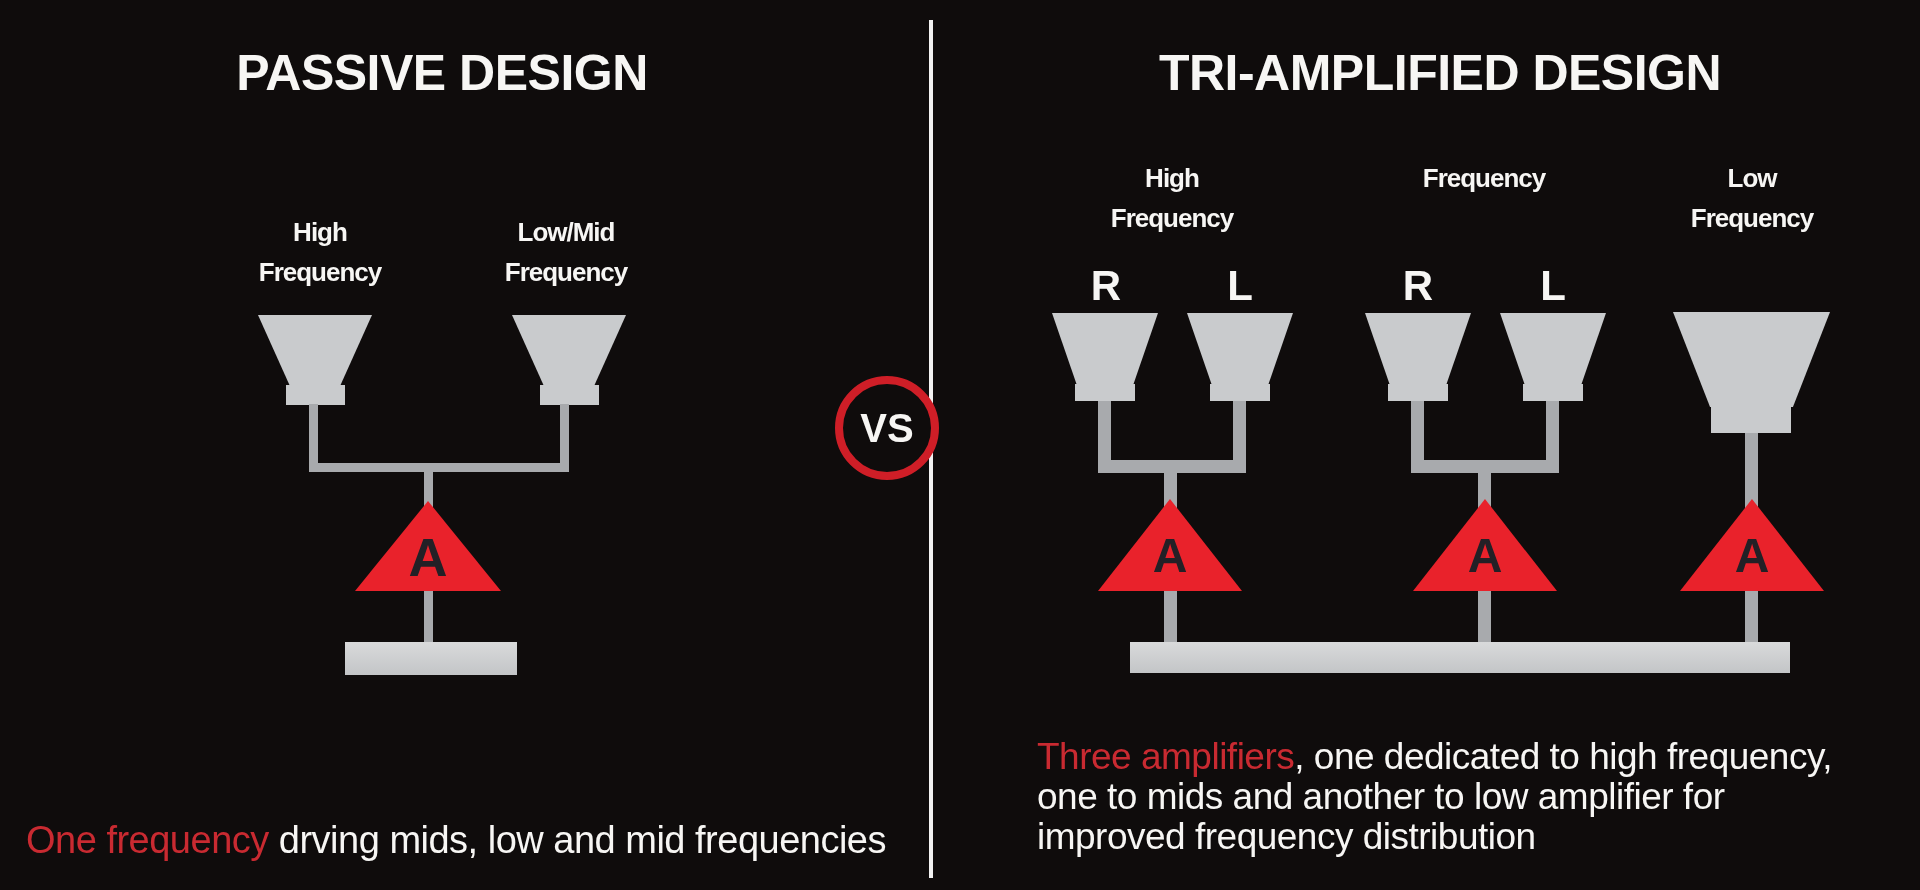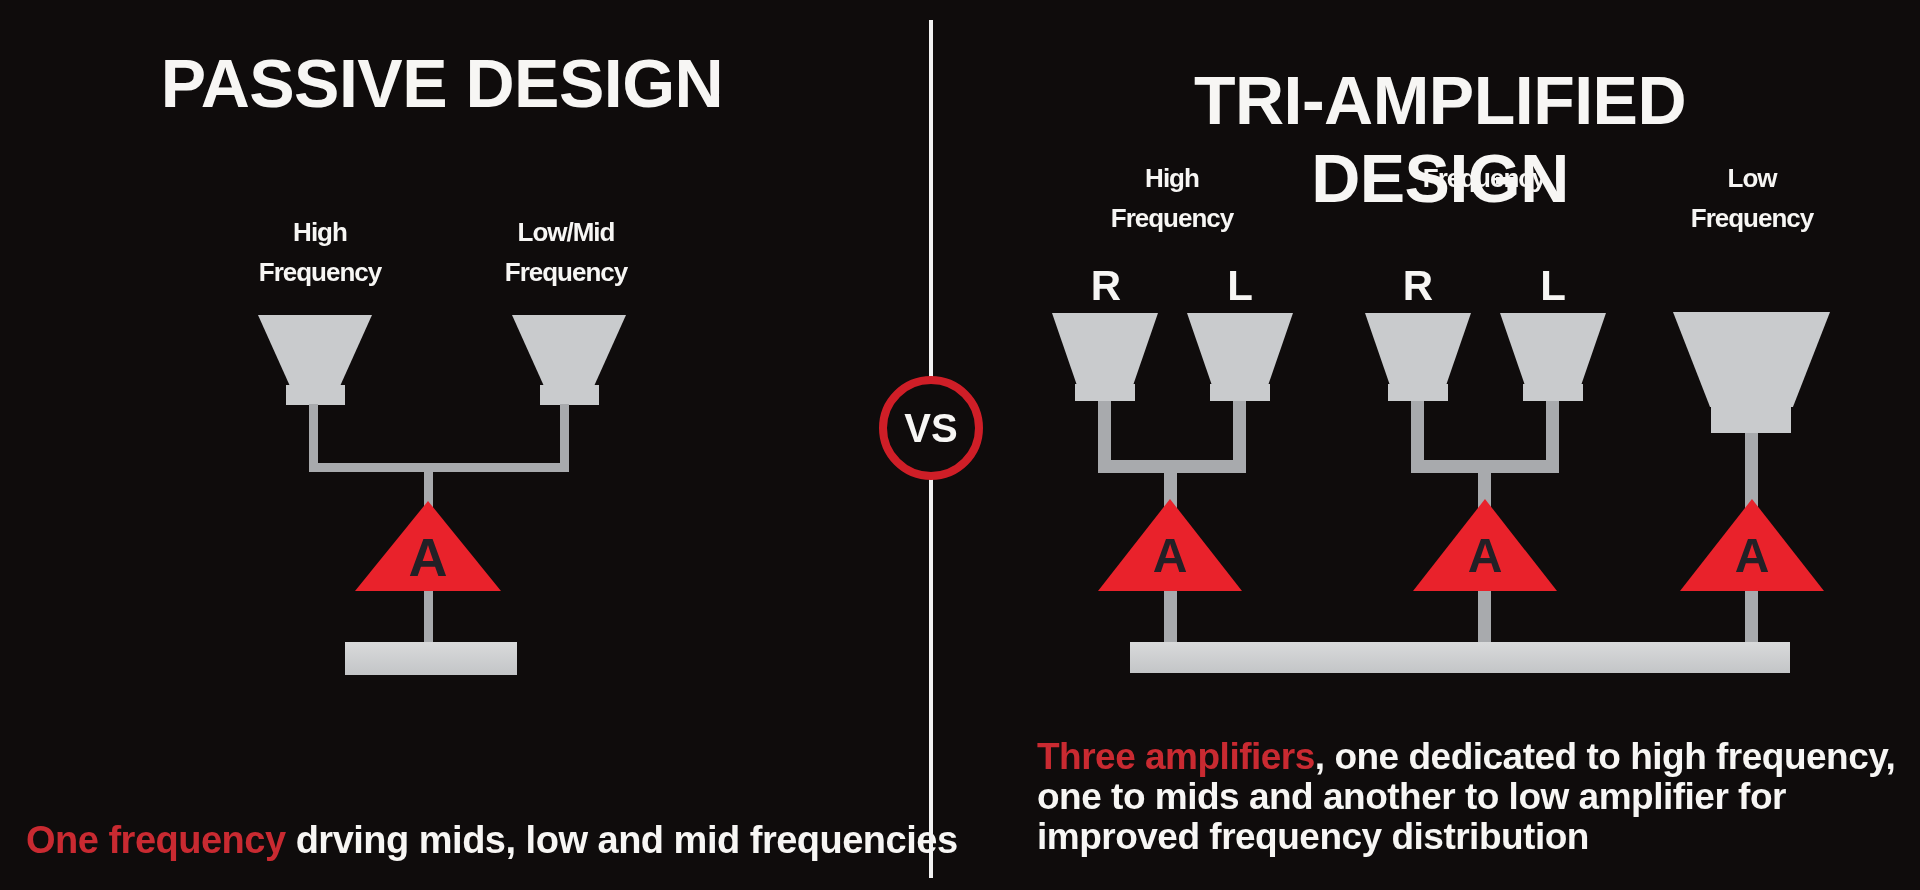--- a/index.html
+++ b/index.html
@@ -14,21 +14,21 @@
     --a-dark:#232026;
   }
   html,body{margin:0;padding:0;background:#000;}
   #stage{
     position:relative;width:1920px;height:890px;background:var(--bg);
     overflow:hidden;font-family:"Liberation Sans","DejaVu Sans",sans-serif;
     color:var(--white);
   }
   .abs{position:absolute;}
   .title{
-    font-size:68px;font-weight:700;letter-spacing:-0.5px;text-align:center;
+    font-size:50px;font-weight:700;letter-spacing:-0.5px;text-align:center;
     width:600px;color:var(--white);
   }
   .grp-label{
     font-size:26px;font-weight:700;letter-spacing:-1px;line-height:40px;
     text-align:center;width:300px;color:var(--white);
   }
   .chan{
     font-size:42px;font-weight:700;text-align:center;width:100px;color:var(--white);
   }
   .trap{background:var(--spk);}
@@ -42,21 +42,21 @@
     border-bottom-color:var(--red);z-index:2;
   }
   .amp-a{
     text-align:center;font-weight:700;color:var(--a-dark);z-index:3;
     letter-spacing:0;
   }
   .bar{
     background:linear-gradient(to bottom,var(--bar-hi),var(--bar-lo));z-index:3;
   }
   .caption{
-    font-size:38px;font-weight:700;letter-spacing:-0.5px;line-height:40px;
+    font-size:38px;font-weight:400;letter-spacing:-0.5px;line-height:40px;
     color:var(--white);white-space:nowrap;
   }
   .caption .hl{color:var(--red-text);}
   #divider{background:#f2f2f2;z-index:4;}
   #vs-badge{
     box-sizing:border-box;width:104px;height:104px;border-radius:50%;
     border:8px solid #cf1e27;background:var(--bg);z-index:5;
     display:flex;align-items:center;justify-content:center;
     font-size:40px;font-weight:700;color:var(--white);
   }
@@ -90,25 +90,25 @@
   <div class="abs tri" style="left:355px;top:498px;border-left-width:73px;border-right-width:73px;border-bottom-width:90px;"></div>
   <div class="abs amp-a" style="left:355px;top:526px;width:146px;font-size:54px;">A</div>
 
   <div class="abs bar" style="left:345px;top:642px;width:172px;height:33px;"></div>
 
   <div class="abs caption" style="left:26px;top:820px;">
     <span class="hl">One frequency</span><span> drving mids, low and mid frequencies</span>
   </div>
 
   <div id="divider" class="abs" style="left:929px;top:20px;width:4px;height:858px;"></div>
-  <div id="vs-badge" class="abs" style="left:879px;top:376px;">
+  <div id="vs-badge" class="abs" style="left:835px;top:376px;">
     <span>VS</span>
   </div>
 
-  <div class="abs title" style="left:1140px;top:44px;margin-top:17px;">TRI-AMPLIFIED DESIGN</div>
+  <div class="abs title" style="left:1140px;top:44px;">TRI-AMPLIFIED DESIGN</div>
 
   <div class="abs grp-label" style="left:1022px;top:158px;">
     <div>High</div>
     <div>Frequency</div>
   </div>
   <div class="abs grp-label" style="left:1334px;top:158px;">
     <div>Frequency</div>
   </div>
   <div class="abs grp-label" style="left:1602px;top:158px;">
     <div>Low</div>

